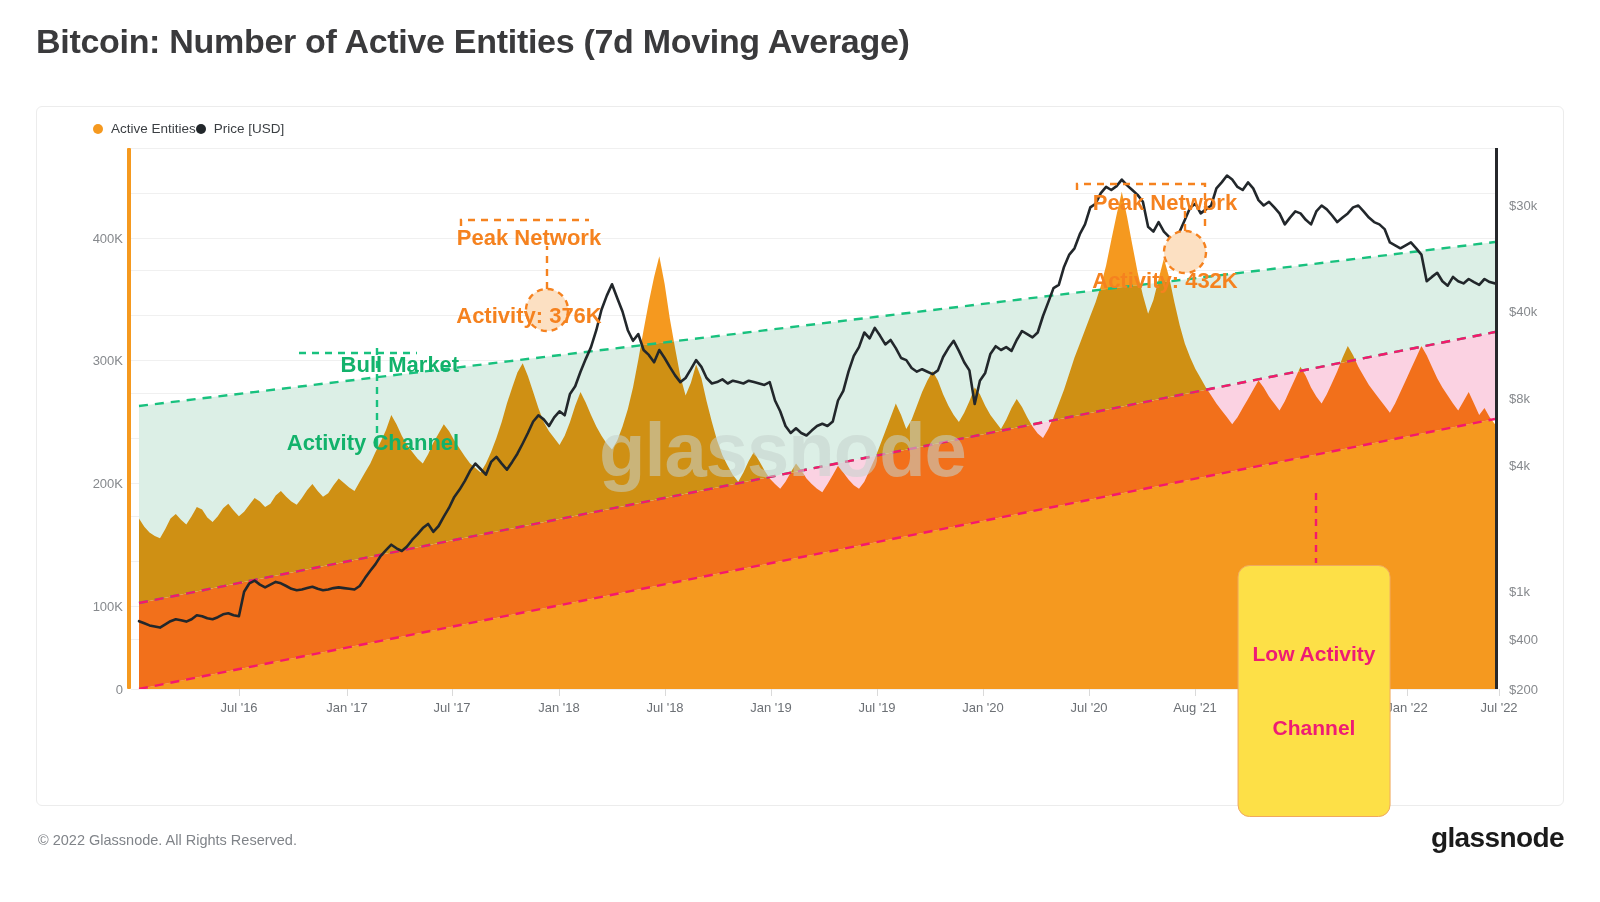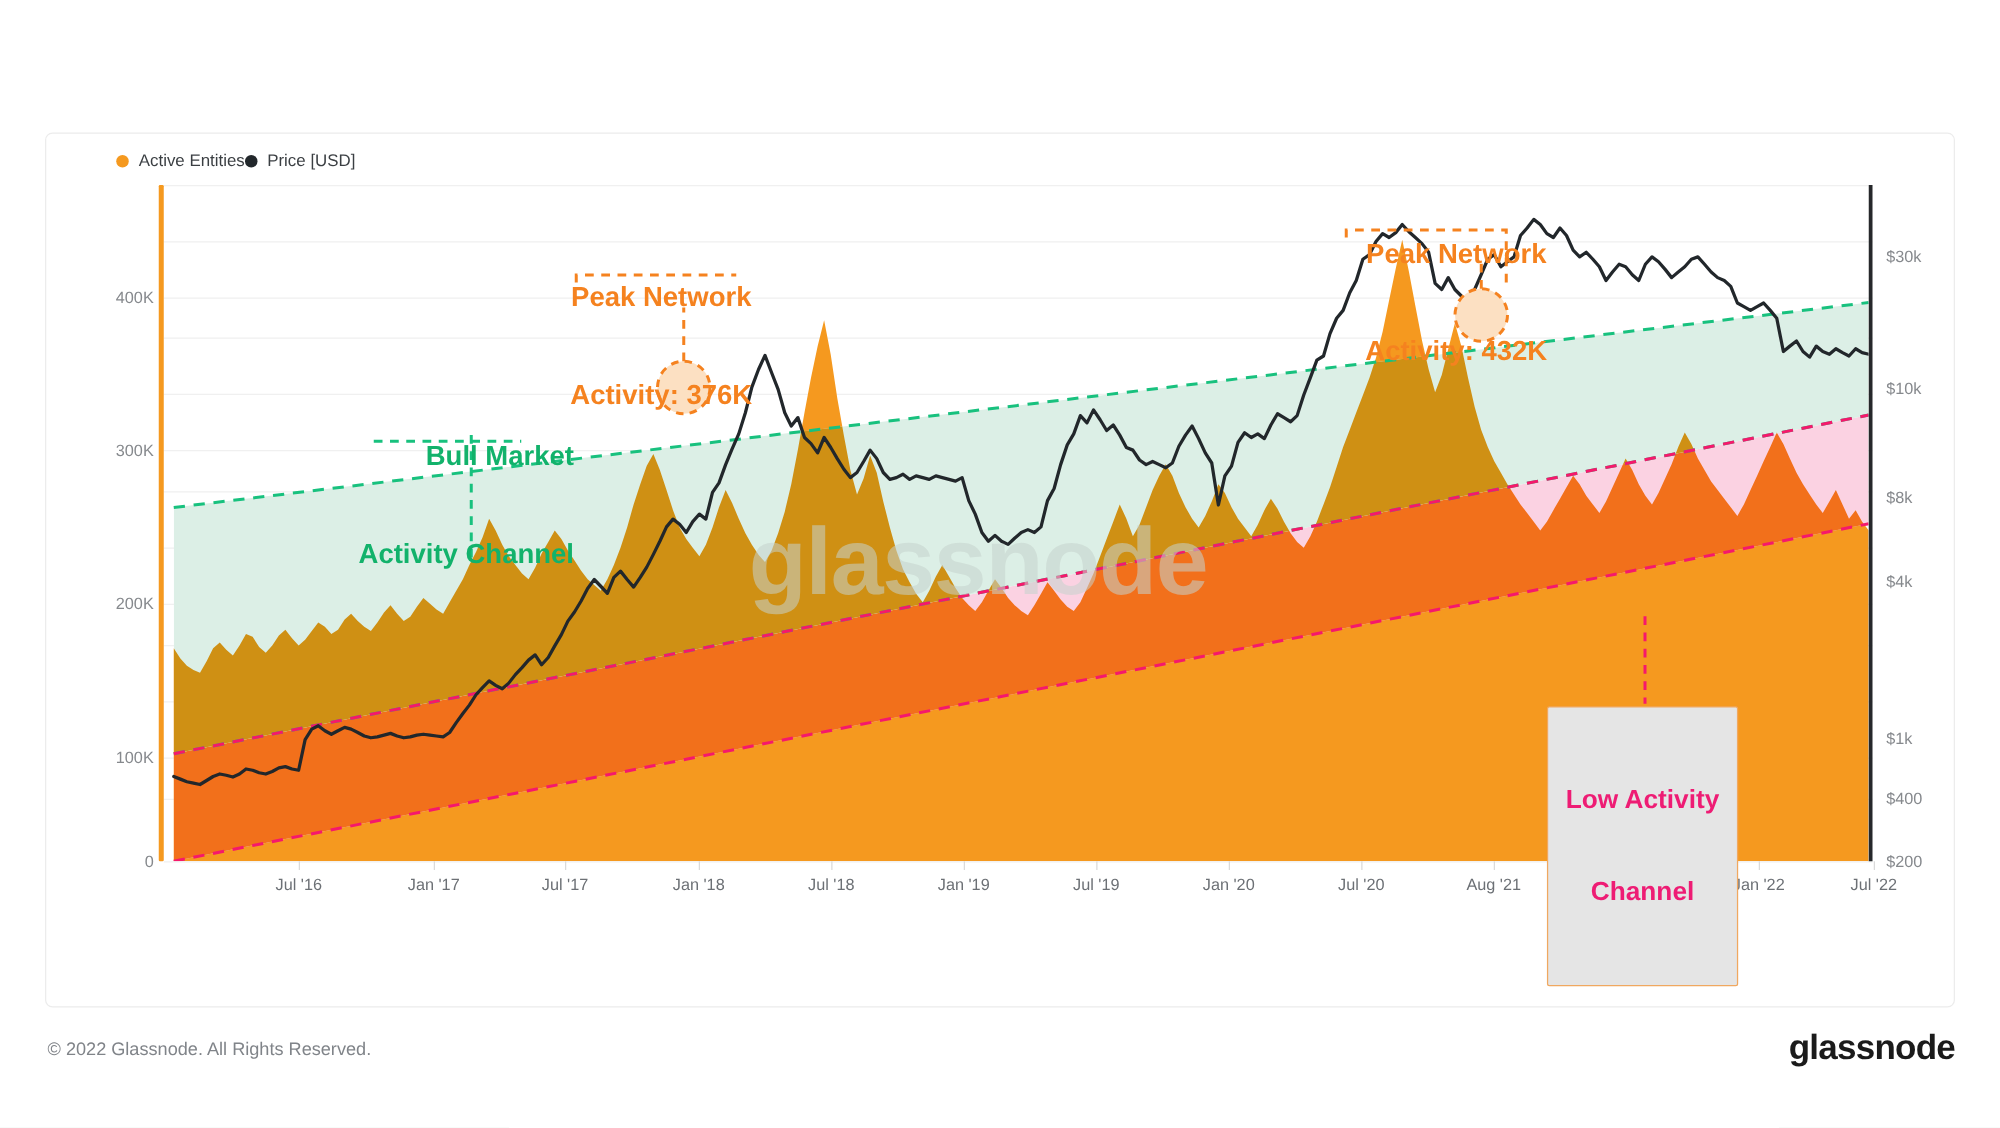--- a/index.html
+++ b/index.html
@@ -50,33 +50,34 @@
     font-size:76px;font-weight:700;color:#c6d3cd;opacity:.55;letter-spacing:-1px;
     pointer-events:none;user-select:none;
   }
 
   
   .anno{position:absolute;font-weight:700;line-height:1.18;white-space:pre;}
   .anno-peak{color:#F5821F;font-size:22px;text-align:center;}
   .anno-bull{color:#12b26b;font-size:22px;text-align:right;}
   .anno-low{
     color:#EE1C74;font-size:21px;text-align:center;
-    background:#e5e5e5;border:1px solid #F0A860;border-radius:2px;
-    padding:12px 14px;
+    background:#fde047;border:1px solid #F0A860;border-radius:12px;
+    padding:26px 14px;
   }
 
   
   .footer-copy{position:absolute;left:38px;top:832px;font-size:14.5px;color:#808489;}
   .footer-logo{position:absolute;right:36px;top:822px;font-size:28px;font-weight:700;color:#1b1b1b;letter-spacing:-0.6px;}
 </style>
 </head>
 <body>
 
 <div class="page">
 
+  <div class="title">Bitcoin: Number of Active Entities (7d Moving Average)</div>
 
   <div class="card">
 
     <div class="legend">
       <div class="legend-item">
         <span class="dot" style="background:#F5991F"></span>
         <span>Active Entities</span>
       </div>
       <div class="legend-item">
         <span class="dot" style="background:#22272b"></span>
@@ -159,21 +160,21 @@
       <div class="ylabel-left" style="top:458px">100K</div>
       <div class="ylabel-left" style="top:335px">200K</div>
       <div class="ylabel-left" style="top:212px">300K</div>
       <div class="ylabel-left" style="top:90px">400K</div>
 
       <div class="ylabel-right" style="top:541px">$200</div>
       <div class="ylabel-right" style="top:491px">$400</div>
       <div class="ylabel-right" style="top:443px">$1k</div>
       <div class="ylabel-right" style="top:317px">$4k</div>
       <div class="ylabel-right" style="top:250px">$8k</div>
-      <div class="ylabel-right" style="top:163px">$10k</div>
+      <div class="ylabel-right" style="top:163px">$40k</div>
       <div class="ylabel-right" style="top:57px">$30k</div>
 
       <div class="axis-left"></div>
       <div class="axis-right"></div>
 
       <div class="xtick" style="left:150px"></div>
       <div class="xlabel" style="left:150px">Jul '16</div>
       <div class="xtick" style="left:258px"></div>
       <div class="xlabel" style="left:258px">Jan '17</div>
       <div class="xtick" style="left:363px"></div>

